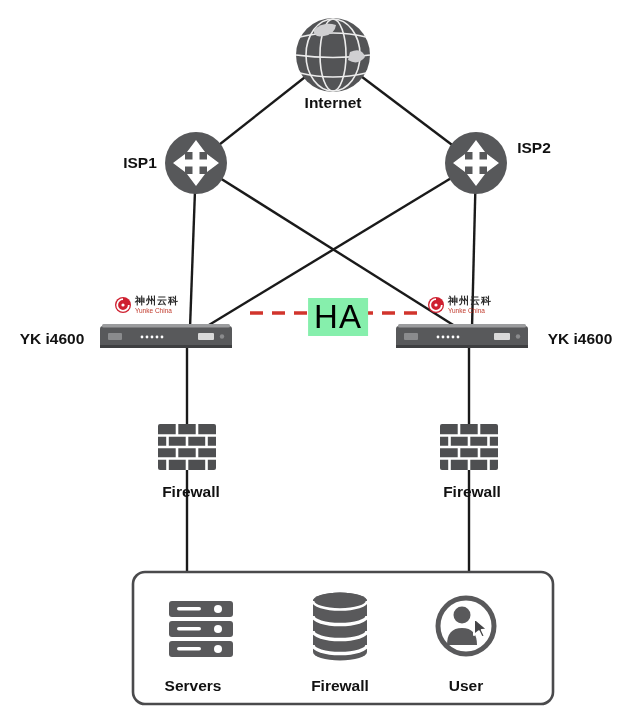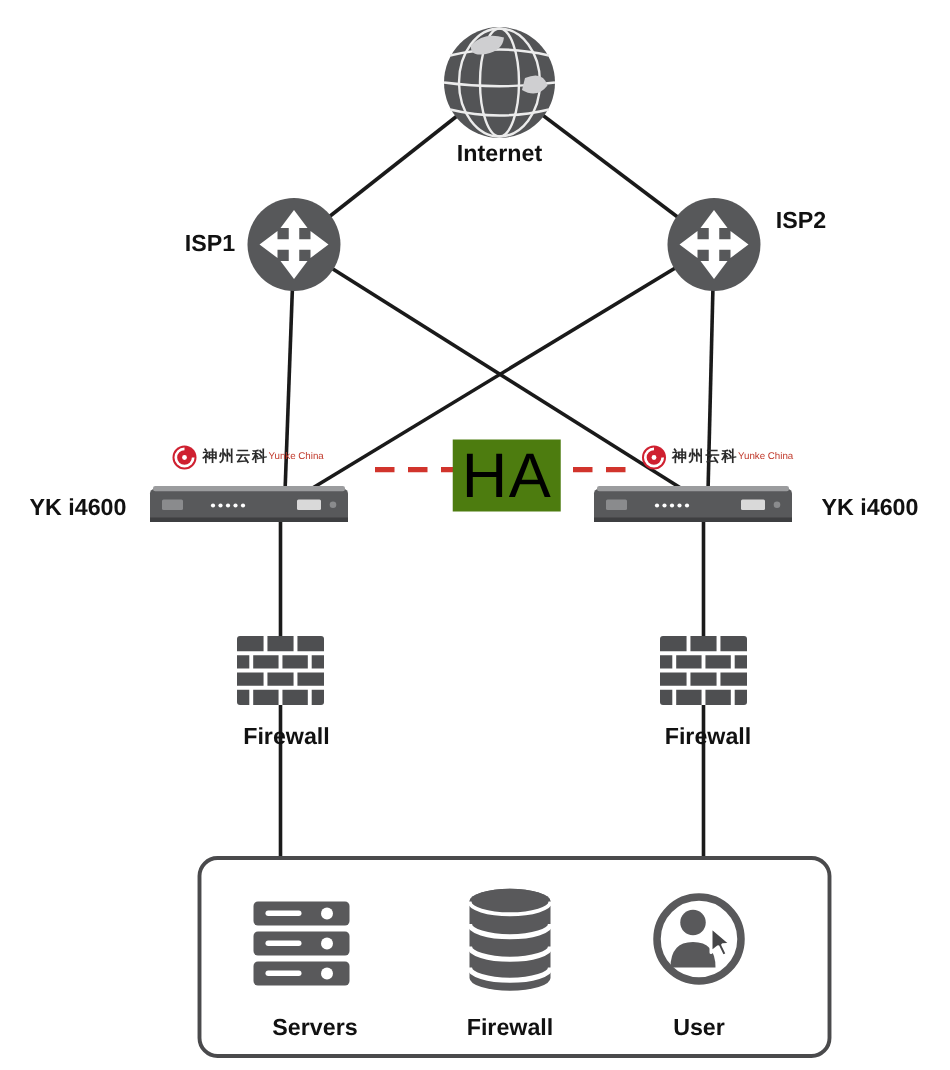--- a/index.html
+++ b/index.html
@@ -1,23 +1,23 @@
 <!DOCTYPE html>
 <html><head>
 <meta charset="utf-8">
 <style>
   html,body{margin:0;padding:0;background:#fff;}
   body{font-family:"Liberation Sans",sans-serif;}
   .stage{position:relative;width:633px;height:713px;background:#fff;overflow:hidden;}
   .stage svg.main{position:absolute;left:0;top:0;}
   .lbl{position:absolute;transform:translate(-50%,-50%);font-size:15.5px;font-weight:700;color:#111;white-space:nowrap;}
-  .lbl-ha{font-size:42px;font-weight:400;color:#000;background:#4d7c0f;padding:0 6px;letter-spacing:1px;}
+  .lbl-ha{font-size:33px;font-weight:400;color:#000;background:#86efac;padding:0 6px;letter-spacing:1px;}
   .badge{position:absolute;transform:translate(-50%,-50%);background:#48484a;color:#fff;font-size:12px;font-weight:700;padding:3px 11px;border-radius:4px;white-space:nowrap;}
   .logo{position:absolute;display:flex;align-items:center;gap:3px;}
-  .logo-text{display:flex;flex-direction:row;line-height:1;}
+  .logo-text{display:flex;flex-direction:column;line-height:1;}
   .logo-cn{font-size:10px;font-weight:700;color:#2b2b2b;letter-spacing:1px;}
   .logo-en{font-size:6.5px;color:#c0392b;margin-top:2px;}
 </style>
 </head>
 <body>
 
 <div class="stage">
 
   <svg class="main" width="633" height="713" viewBox="0 0 633 713">
     <defs>
@@ -128,21 +128,21 @@
   </svg>
 
   <div class="lbl" style="left:333px;top:103px;">Internet</div>
   <div class="lbl" style="left:140px;top:163px;">ISP1</div>
   <div class="lbl" style="left:534px;top:148px;">ISP2</div>
   <div class="lbl" style="left:52px;top:339px;">YK i4600</div>
   <div class="lbl" style="left:580px;top:339px;">YK i4600</div>
   <div class="lbl lbl-ha" style="left:338px;top:317px;">HA</div>
   <div class="lbl" style="left:191px;top:492px;">Firewall</div>
   <div class="lbl" style="left:472px;top:492px;">Firewall</div>
-  <div class="lbl" style="left:210px;top:686px;text-align:right;">Servers</div>
+  <div class="lbl" style="left:193px;top:686px;text-align:right;">Servers</div>
   <div class="lbl" style="left:340px;top:686px;">Firewall</div>
   <div class="lbl" style="left:466px;top:686px;">User</div>
 
   <div class="logo" style="left:114px;top:296px;">
     <svg width="18" height="18" viewBox="0 0 18 18">
       <circle cx="9" cy="9" r="8" fill="#cf2030"></circle>
       <path d="M9 3.2 A5.8 5.8 0 1 0 14.8 9" stroke="#fff" stroke-width="1.8" fill="none"></path>
       <circle cx="9" cy="9" r="1.6" fill="#fff"></circle>
     </svg>
     <div class="logo-text">

